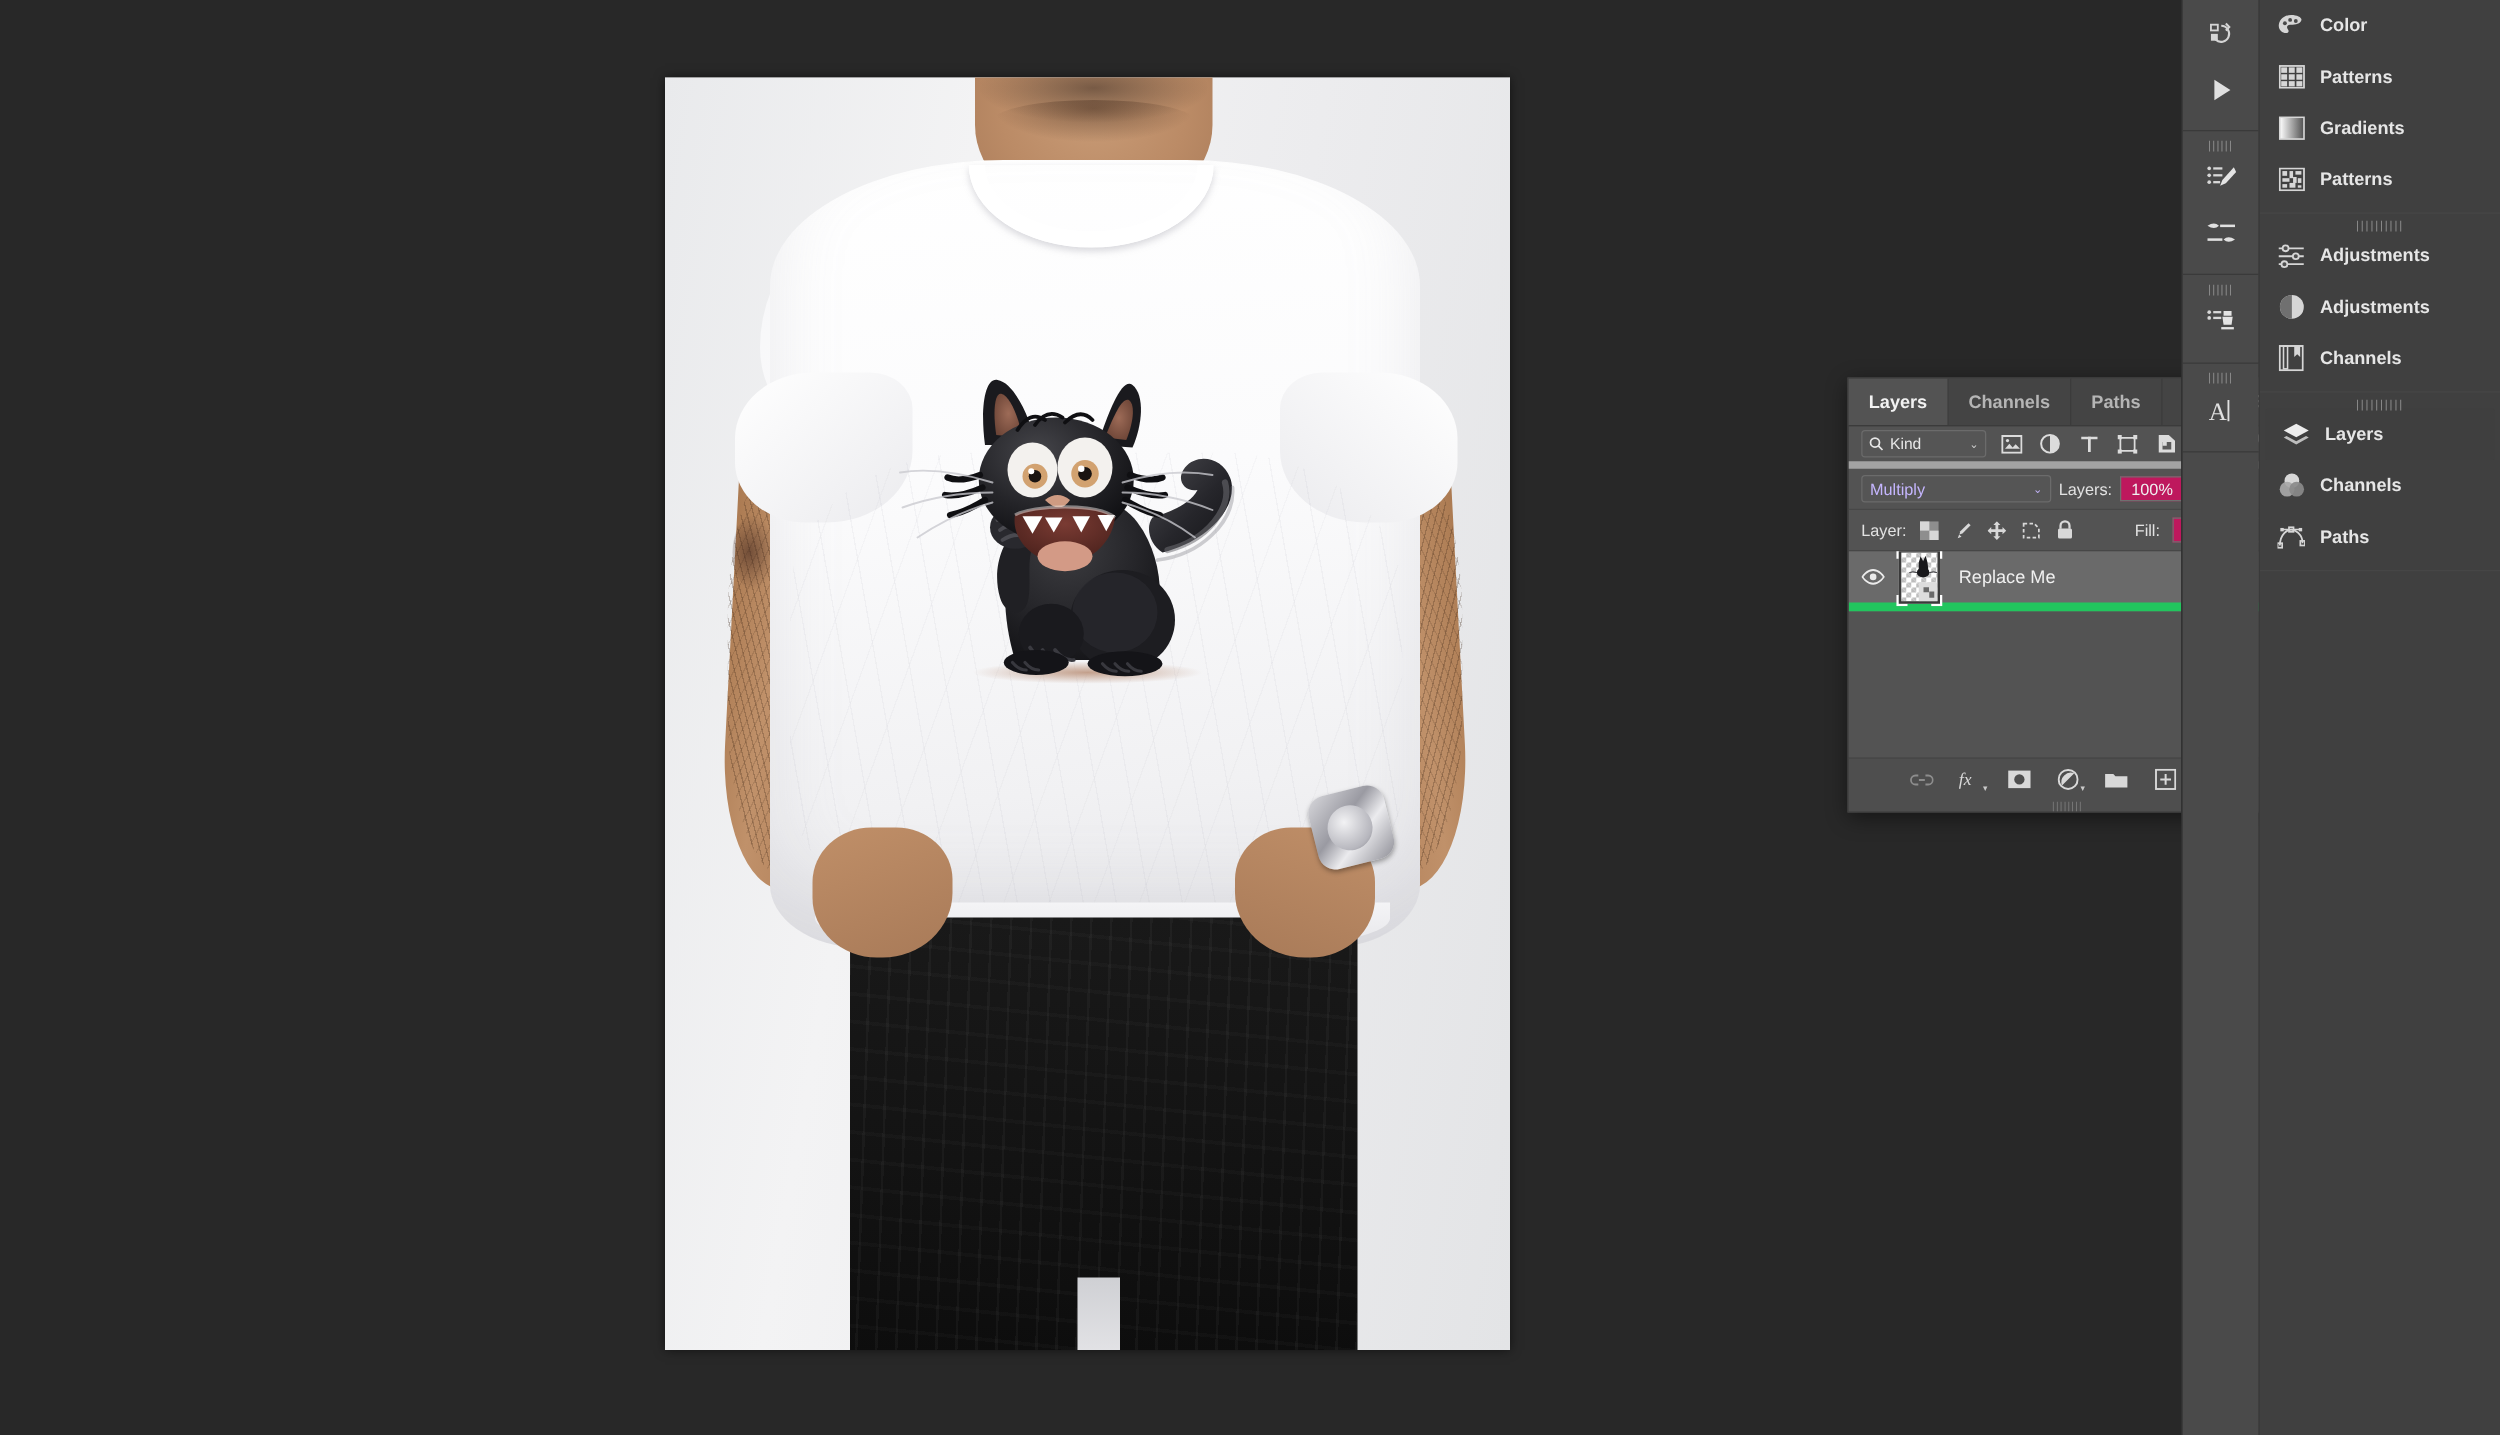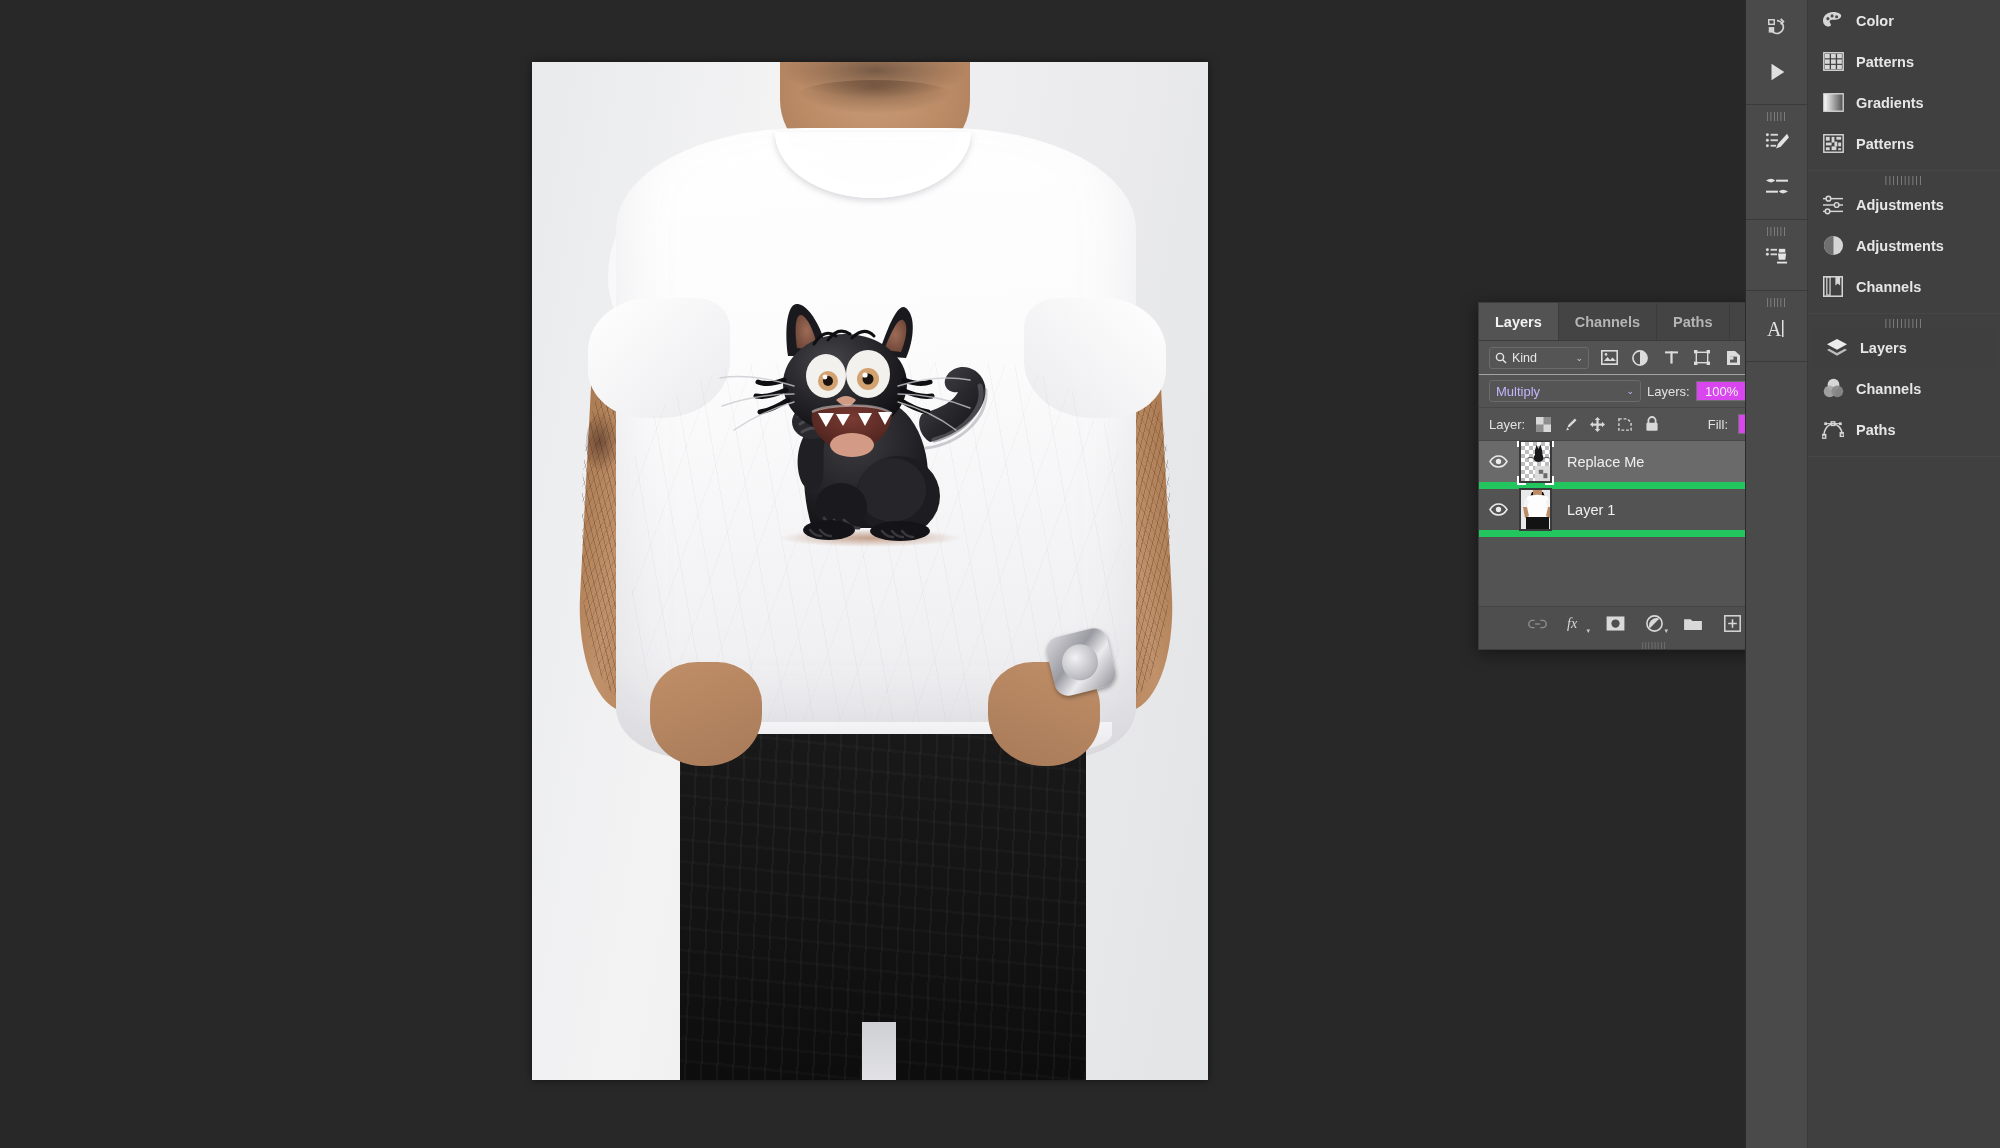--- a/index.html
+++ b/index.html
@@ -220,21 +220,21 @@
   }
   .panel-tab.active { background: #535353; color: #f2f2f2; }
   .tabs-spacer { flex: 1; }
   .tab-action {
     display: flex; align-items: center; padding: 0 9px; color: #cfcfcf; font-size: 14px;
   }
   .tab-sep { width:1px; background:#6f6f6f; margin:11px 1px; }
 
   .filter-row {
     height: 34px; display: flex; align-items: center; gap: 9px;
-    padding: 0 10px; border-bottom: 1px solid #a3a3a3;
+    padding: 0 10px; border-bottom: 6px solid #a3a3a3;
   }
   .kind-select {
     width: 100px; height: 22px; background: #555555; border: 1px solid #6b6b6b;
     border-radius: 3px; display: flex; align-items: center; gap: 5px;
     padding: 0 5px; color: #e8e8e8; font-size: 12.5px;
   }
   .kind-select .cv { margin-left: auto; font-size: 9px; color: #d2d2d2; }
   .filter-ico { width: 22px; height: 22px; display:flex; align-items:center; justify-content:center; color:#dcdcdc; }
   .filter-toggle {
     margin-left: auto; width: 13px; height: 22px; border-radius: 7px;
@@ -250,21 +250,21 @@
     border-bottom: 1px solid #474747;
   }
   .blend-select {
     width: 152px; height: 22px; background: #555555; border: 1px solid #6b6b6b;
     border-radius: 3px; display:flex; align-items:center; padding: 0 6px;
     color: #c4b5fd; font-size: 13px;
   }
   .blend-select .cv { margin-left:auto; font-size: 9px; }
   .lbl { color: #e2e2e2; font-size: 13px; }
   .num-field {
-    height: 20px; min-width: 52px; background: #d946ef; border: 1px solid #6f6f6f;
+    height: 20px; min-width: 52px; background: #be185d; border: 1px solid #6f6f6f;
     display:flex; align-items:center; justify-content:center;
     color: #f0f0f0; font-size: 13px; padding: 0 5px;
   }
   .stepper {
     width: 19px; height: 20px; background: #555555; border: 1px solid #6b6b6b;
     border-left: none; display:flex; align-items:center; justify-content:center;
     color:#d8d8d8; font-size: 9px;
   }
 
   .lock-row {
@@ -626,44 +626,20 @@
             <svg width="17" height="15" viewBox="0 0 18 16">
                 <circle cx="6.6" cy="8" r="5.2" fill="none" stroke="#e2e2e2" stroke-width="1.4"></circle>
                 <circle cx="11.4" cy="7" r="5.2" fill="none" stroke="#e2e2e2" stroke-width="1.4"></circle>
               </svg>
           </span>
           <span class="chev">▾</span>
         </div>
         <div class="scroll-col"></div>
       </div>
 
-      <div class="layer-row">
-        <div class="eye-cell">
-          <svg width="19" height="13" viewBox="0 0 20 13">
-            <path d="M10 0.7C4.6.7 1 6.5 1 6.5s3.6 5.8 9 5.8 9-5.8 9-5.8S15.4.7 10 .7Z" fill="none" stroke="#ececec" stroke-width="1.5"></path>
-            <circle cx="10" cy="6.5" r="2.8" fill="#ececec"></circle>
-          </svg>
-        </div>
-        <div class="thumb-wrap">
-          <div class="thumb">
-            <svg width="33" height="43" viewBox="0 0 33 43" style="position:absolute;left:0;top:0">
-              <rect width="33" height="43" fill="#e9e9ec"></rect>
-              <path d="M11 2 h11 l2 5 v3 h-15 v-3Z" fill="#b9system"></path>
-              <path d="M12 0 h9 v5 h-9Z" fill="#bb8b66"></path>
-              <path d="M6 7 C10 4 23 4 27 7 l1 20 H5Z" fill="#fdfdfd"></path>
-              <path d="M4 8 l-2 10 4 2 2-9Z" fill="#f2f2f4"></path>
-              <path d="M29 8 l2 10 -4 2 -2-9Z" fill="#f2f2f4"></path>
-              <path d="M2 17 l2 11 4 -2 -2-9Z" fill="#bb8b66"></path>
-              <path d="M31 17 l-2 11 -4 -2 2-9Z" fill="#bb8b66"></path>
-              <rect x="5" y="27" width="23" height="16" fill="#131313"></rect>
-            </svg>
-          </div>
-        </div>
-        <span class="layer-name">Layer 1</span>
-      </div>
     </div>
 
     <div class="panel-bottom">
       <div class="bot-ico dim">
         <svg width="19" height="12" viewBox="0 0 20 12">
             <path d="M7.5 6H12.5" stroke="#8d8d8d" stroke-width="1.5"></path>
             <path d="M7 2.2H4.6a3.8 3.8 0 0 0 0 7.6H7" fill="none" stroke="#8d8d8d" stroke-width="1.5"></path>
             <path d="M13 2.2h2.4a3.8 3.8 0 0 1 0 7.6H13" fill="none" stroke="#8d8d8d" stroke-width="1.5"></path>
           </svg>
       </div>

